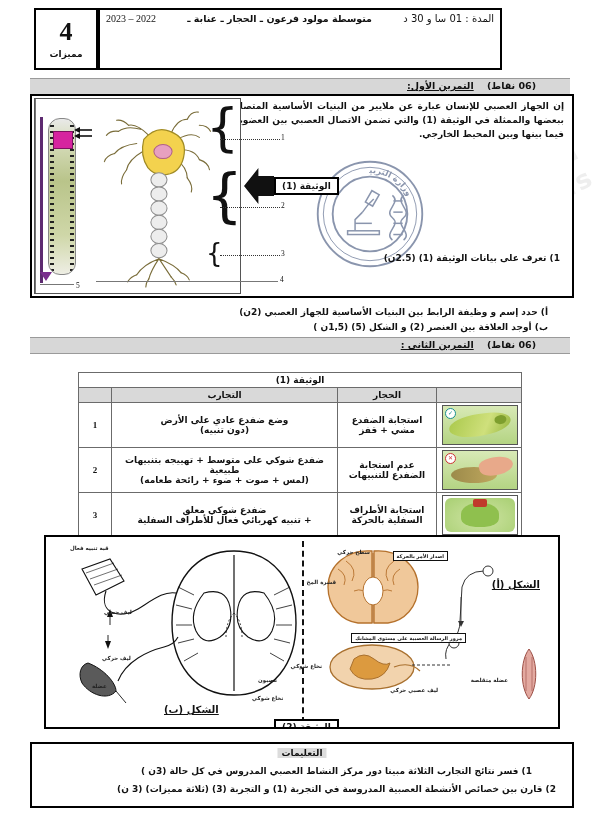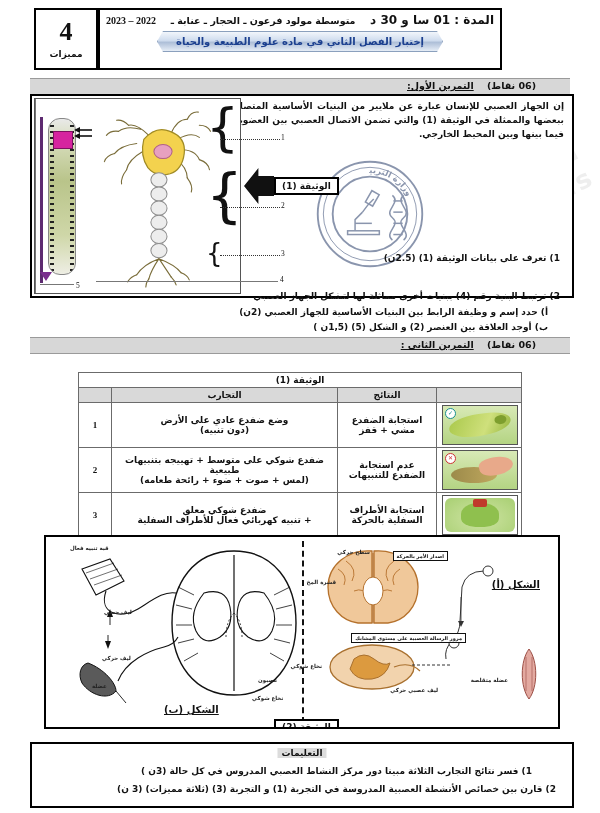--- a/index.html
+++ b/index.html
@@ -12,22 +12,22 @@
 
   
   .header{position:absolute;left:30px;top:8px;width:540px;height:62px;display:flex;flex-direction:row-reverse;}
   .hdr-right{width:400px;border:2px solid #000;position:relative;background:#fff;}
   .hdr-left{width:60px;margin-left:4px;border:2px solid #000;background:#fff;
             display:flex;flex-direction:column;align-items:center;justify-content:center;}
   .lvl-num{font-size:26px;font-weight:bold;line-height:1;font-family:"Liberation Serif",serif;}
   .lvl-txt{font-size:9px;font-weight:bold;margin-top:4px;}
   .hdr-line1{display:flex;justify-content:space-between;align-items:center;padding:3px 6px 0 6px;}
   .school{font-size:9.5px;font-weight:bold;}
-  .year{font-size:10px;font-weight:bold;font-family:"Liberation Serif",serif;}
-  .duration{font-size:12px;font-weight:bold;}
+  .year{font-size:10px;font-weight:normal;font-family:"Liberation Serif",serif;}
+  .duration{font-size:10px;font-weight:normal;}
   .banner-wrap{display:flex;justify-content:center;margin-top:4px;}
   .banner{
     font-size:10px;font-weight:bold;color:#1b3f8f;
     padding:4px 18px;
     background:linear-gradient(180deg,#f2f6fb 0%,#cfdcee 45%,#aebfd8 55%,#e6edf6 100%);
     border:1px solid #8ba0bd;border-radius:3px;
     box-shadow:0 1px 2px rgba(0,0,0,.35);
     clip-path:polygon(6px 0,calc(100% - 6px) 0,100% 50%,calc(100% - 6px) 100%,6px 100%,0 50%);
   }
 
@@ -119,23 +119,20 @@
   <div class="header">
     <div class="hdr-left">
       <div class="lvl-num">4</div>
       <div class="lvl-txt">مميزات</div>
     </div>
     <div class="hdr-right">
       <div class="hdr-line1">
         <div class="duration">المدة : 01 سا و 30 د</div>
         <div class="school">متوسطة مولود فرعون ـ الحجار ـ عنابة ـ</div>
         <div class="year">2022 – 2023</div>
-      </div>
-      <div class="banner-wrap">
-        <div class="banner">إختبار الفصل الثاني في مادة علوم الطبيعة والحياة</div>
       </div>
     </div>
   </div>
 
   <div class="graybar" style="left:30px;top:78px;width:540px;"></div>
   <div class="ex-title" style="right:64px;top:80px;">
     <span>(06 نقاط)</span>
     &nbsp;&nbsp;
     <u><span>التمرين الأول:</span></u>
   </div>
@@ -234,40 +231,39 @@
           <line x1="20" y1="5" x2="5" y2="5" stroke="#111" stroke-width="1.6"></line>
           <polygon points="2,5 8,2 8,8" fill="#111"></polygon>
           <line x1="20" y1="11" x2="5" y2="11" stroke="#111" stroke-width="1.6"></line>
           <polygon points="2,11 8,8 8,14" fill="#111"></polygon>
         </svg>
       </div>
     </div>
   </div>
 
   <div class="qline" style="right:40px;top:253px;">1) تعرف على بيانات الوثيقة (1)        (2.5ن)</div>
-  <div class="qline" style="right:40px;top:291px;">2) ترتبط البنية رقم (4) ببنيات أخرى مماثلة لها لتشكل الجهاز العصبي</div>
   <div class="qline" style="right:52px;top:307px;">أ)   حدد إسم و وظيفة الرابط بين البنيات الأساسية للجهاز العصبي   (2ن)</div>
   <div class="qline" style="right:52px;top:322px;">ب)   أوجد العلاقة بين العنصر (2) و الشكل (5)       (1,5ن )</div>
 
   <div class="graybar" style="left:30px;top:337px;width:540px;"></div>
   <div class="ex-title" style="right:64px;top:339px;">
     <span>(06 نقاط)</span>
     &nbsp;&nbsp;
     <u><span>التمرين الثاني :</span></u>
   </div>
 
 
   <table class="doc" style="left:78px;top:372px;width:444px;">
     <tbody>
         <tr>
       <td class="thead-cap" colspan="4">الوثيقة (1)</td>
     </tr>
     <tr>
       <td class="thead-gray imgcell"></td>
-      <td class="thead-gray" style="width:92px">النتائج</td>
+      <td class="thead-gray" style="width:92px">الحجار</td>
       <td class="thead-gray">التجارب</td>
       <td class="thead-gray numcell"></td>
     </tr>
 
     <tr>
       <td class="imgcell">
         <div class="thumb">
           <div class="bg-green"></div>
           <div class="frog1"></div>
           <div class="badge">✓</div>

